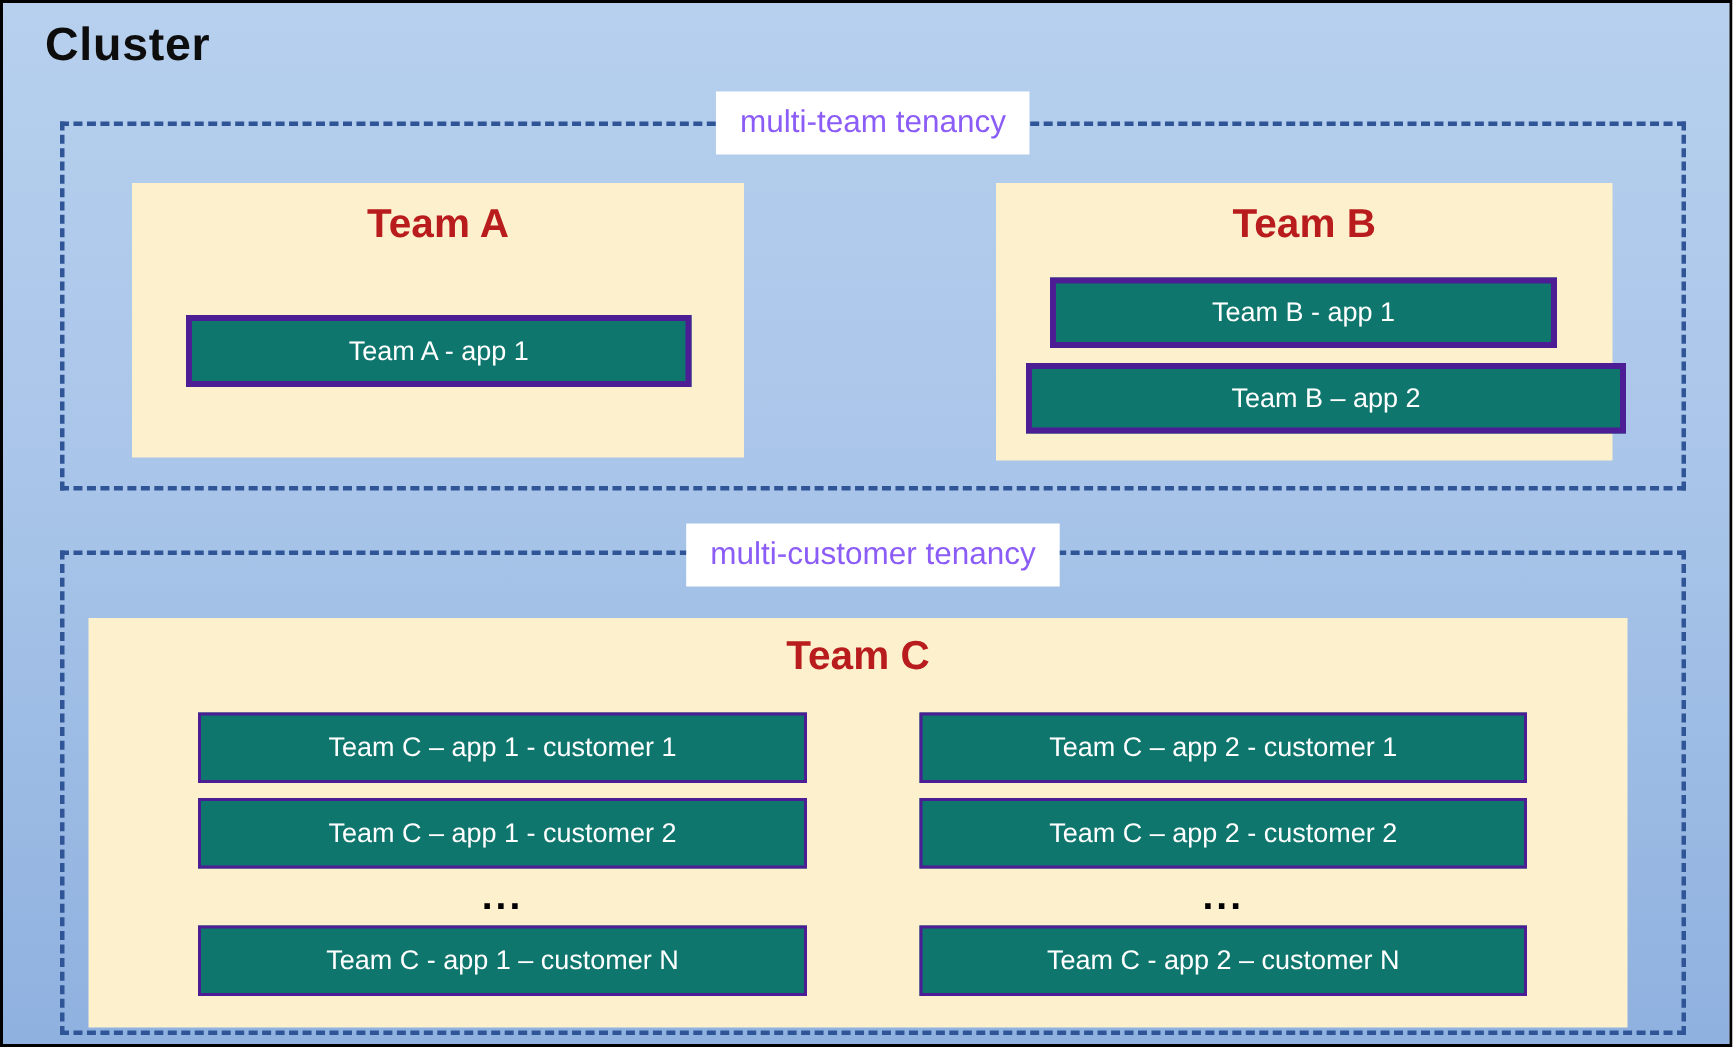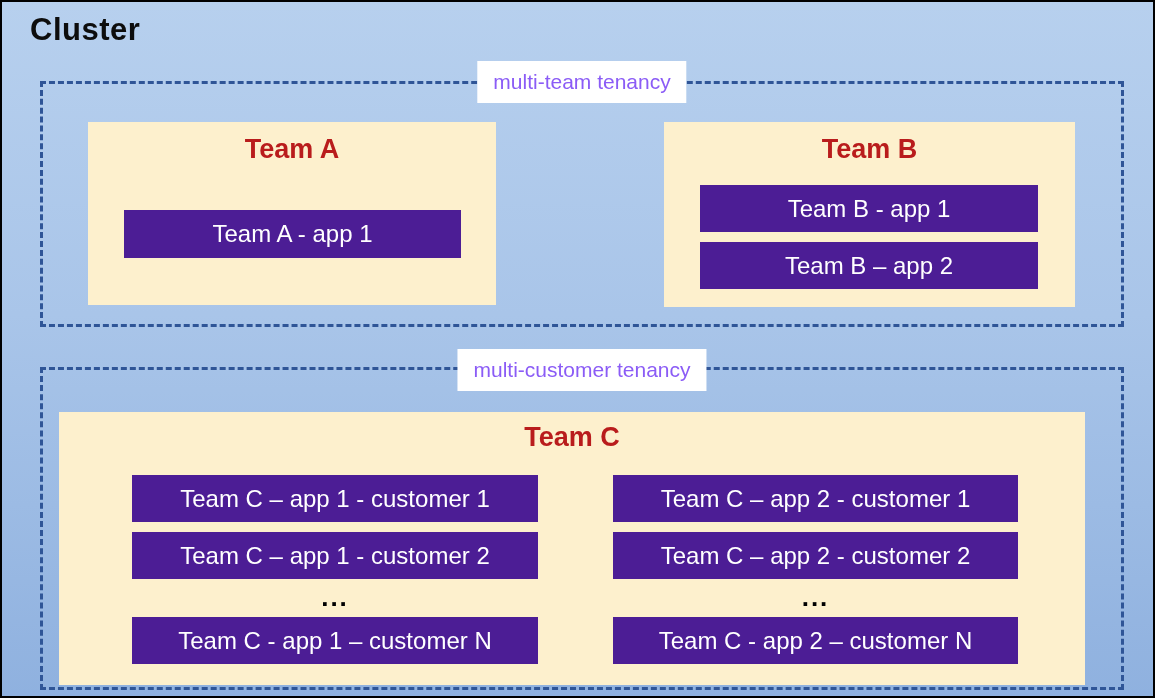--- a/index.html
+++ b/index.html
@@ -52,24 +52,24 @@
     left: 0;
     right: 0;
     text-align: center;
     font-weight: bold;
     font-size: 27px;
     color: #b91c1c;
   }
 
   .app {
     position: absolute;
-    background: #4c1d95;
+    background: #0f766e;
     border: 4px solid #4c1d95;
     color: #ffffff;
-    font-size: 24px;
+    font-size: 18px;
     display: flex;
     align-items: center;
     justify-content: center;
     white-space: nowrap;
   }
   .app.thin { border-width: 2px; }
 
   .col { position: absolute; top: 0; height: 100%; }
 
   .ellipsis-row {
@@ -96,21 +96,21 @@
     <div class="tenancy-label" style="top:-23px;">multi-team tenancy</div>
 
     <div class="team-box" style="left:45px; top:38px; width:408px; height:183px;">
       <div class="team-title" style="top:12px;">Team A</div>
       <div class="app" style="left:36px; top:88px; width:337px; height:48px;">Team A - app 1</div>
     </div>
 
     <div class="team-box" style="left:621px; top:38px; width:411px; height:185px;">
       <div class="team-title" style="top:12px;">Team B</div>
       <div class="app" style="left:36px; top:63px; width:338px; height:47px;">Team B - app 1</div>
-      <div class="app" style="left:36px; top:120px; width:338px; height:47px;">Team B – app 2</div>
+      <div class="app" style="left:20px; top:120px; width:400px; height:47px;">Team B – app 2</div>
     </div>
   </div>
 
   <div class="tenancy" style="left:38px; top:365px; width:1084px; height:323px;">
     <div class="tenancy-label" style="top:-21px;">multi-customer tenancy</div>
 
     <div class="team-box" style="left:16px; top:42px; width:1026px; height:273px;">
       <div class="team-title" style="top:10px;">Team C</div>
 
       <div class="col" style="left:73px; width:406px;">

